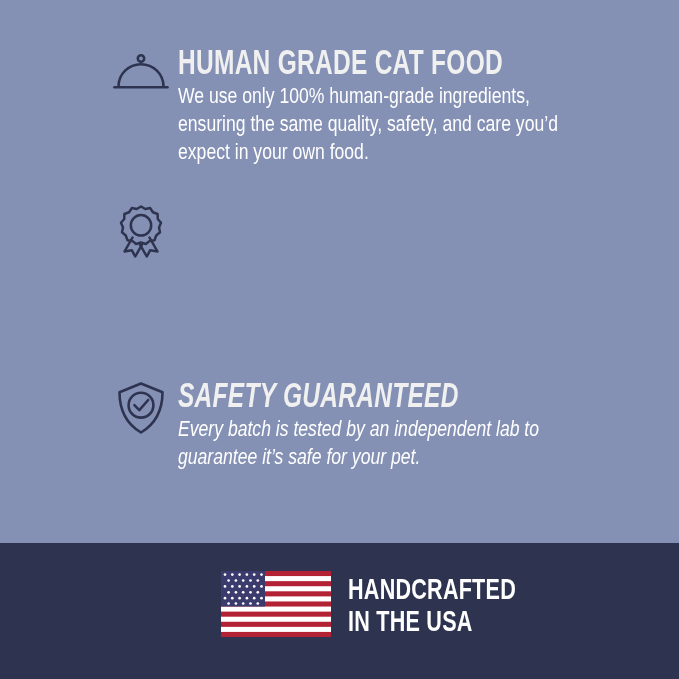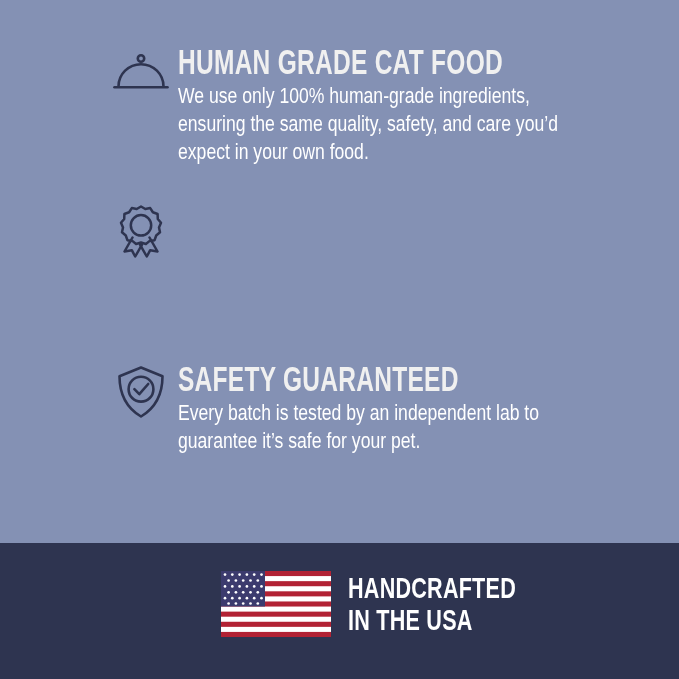--- a/index.html
+++ b/index.html
@@ -37,21 +37,21 @@
   }
 
   .feature-row {
     position: absolute;
     left: 110px;
     width: 560px;
   }
 
   .feature-row.r1 { top: 44px; }
   .feature-row.r2 { top: 200px; }
-  .feature-row.r3 { top: 361px; }
+  .feature-row.r3 { top: 377px; font-style: italic; }
 
   .feature-icon {
     position: absolute;
     left: 0;
     top: 0;
     width: 62px;
     height: 62px;
     display: block;
   }
 
@@ -103,20 +103,21 @@
     width: 679px;
     height: 136px;
     background: #2e3450;
   }
 
   .footer-inner {
     position: absolute;
     left: 221px;
     top: 28px;
     display: flex;
+    align-items: center;
   }
 
   .flag {
     position: relative;
     width: 110px;
     height: 66px;
     display: block;
     flex: none;
   }
 

